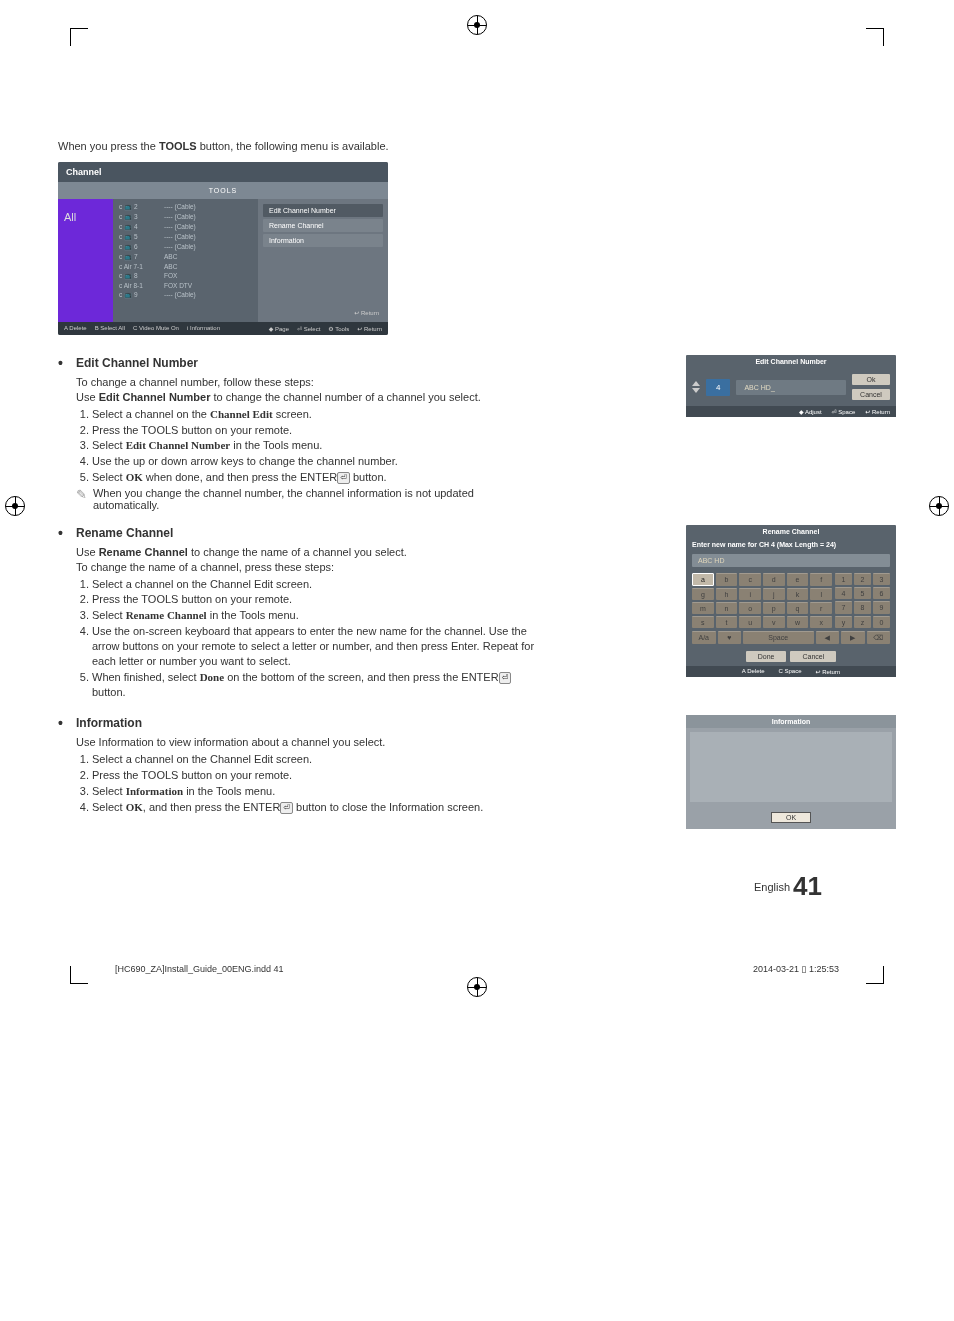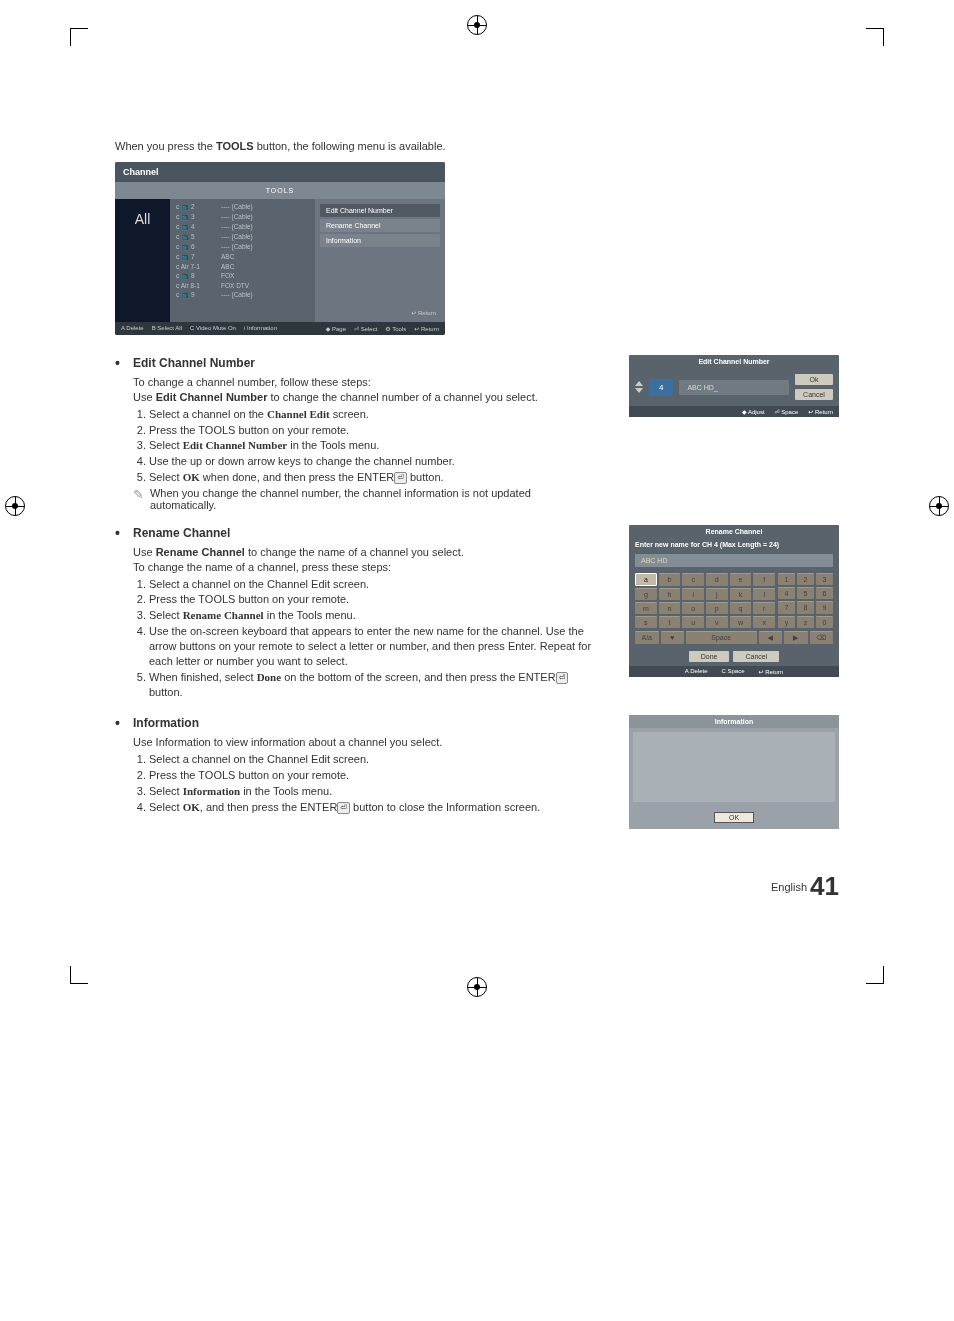--- a/index.html
+++ b/index.html
@@ -1,17 +1,17 @@
 <!DOCTYPE html>
 <html><head>
 <meta charset="utf-8">
 <style>
   * { box-sizing: border-box; }
   body { margin:0; padding:0; font-family: Arial, Helvetica, sans-serif; font-size:11px; color:#333; background:#fff; width:954px; }
-  .page { position:relative; width:954px; height:1012px; padding:0 115px; }
+  .page { position:relative; width:954px; height:1012px; padding:0 58px; }
   .crop { position:absolute; width:18px; height:18px; border:1px solid #000; }
   .crop.tl1 { top:28px; left:70px; border-right:none; border-bottom:none; }
   .crop.tr1 { top:28px; right:70px; border-left:none; border-bottom:none; }
   .crop.bl1 { bottom:28px; left:70px; border-right:none; border-top:none; }
   .crop.br1 { bottom:28px; right:70px; border-left:none; border-top:none; }
   .regmark { width:20px; height:20px; border:1px solid #000; border-radius:50%; position:relative; display:flex; align-items:center; justify-content:center; background:#fff; }
   .regmark:before { content:""; position:absolute; width:100%; height:1px; background:#000; }
   .regmark:after { content:""; position:absolute; height:100%; width:1px; background:#000; }
   .regmark .inner { width:6px; height:6px; background:#000; border-radius:50%; position:relative; z-index:2;}
   .reg-top { position:absolute; top:15px; left:50%; transform:translateX(-50%); }
@@ -19,21 +19,21 @@
   .reg-left { position:absolute; top:50%; left:5px; transform:translateY(-50%); }
   .reg-right { position:absolute; top:50%; right:5px; transform:translateY(-50%); }
   .content { padding-top:140px; }
   .intro { font-size:11px; margin-bottom:10px; }
   .intro b { font-weight:bold; }
   .screenshot { width:330px; background:#555e66; color:#d6dade; font-size:7px; border-radius:2px; overflow:hidden; margin-bottom:20px;}
   .screenshot .titlebar { display:flex;flex-direction:column; }
   .screenshot .titlebar .tleft { flex:1; background:#4a5560; padding:5px 8px; font-weight:bold; font-size:9px; color:#fff;}
   .screenshot .titlebar .tright { flex:1; background:#7d8893; text-align:center; padding:5px 8px; font-size:7px; color:#fff; letter-spacing:1px;}
   .screenshot .body { display:flex; }
-  .screenshot .leftcol { width:55px; background:#0f172a; padding:12px 6px; font-size:14px; color:#ddd;text-align:center;}
+  .screenshot .leftcol { width:55px; background:#6d28d9; padding:12px 6px; font-size:11px; color:#ddd;}
   .screenshot .midcol { flex:1; background:#5a646e; padding:3px 0;}
   .screenshot .midcol .row { display:flex; padding:1px 6px; font-size:6.5px; color:#b8c1c8;}
   .screenshot .midcol .row span:first-child { width:45px;}
   .screenshot .rightcol { width:130px; background:#6d7680; padding:3px;}
   .screenshot .rightcol .mitem { background:#7a838c; margin:2px; padding:3px 6px; font-size:7px; color:#fff; border-radius:1px;}
   .screenshot .rightcol .mitem.sel { background:#515a63;}
   .screenshot .rightcol .ret { text-align:right; padding:60px 6px 3px 6px; font-size:6px; color:#ccc;}
   .screenshot .toolbar { display:flex; background:#2f373e; padding:3px 6px; font-size:6px; color:#ccc; gap:8px;}
   .screenshot .toolbar .sp { flex:1;}
   .section { clear:both; margin-top:14px; margin-bottom:8px; overflow:hidden;}
@@ -74,21 +74,21 @@
   .kb2 .space { flex:3;}
   .kb3 { display:flex; gap:4px; justify-content:center; padding:4px;}
   .kb3 div { background:#cfcabf; color:#333; padding:2px 12px; font-size:7px; border-radius:1px;}
   .panel2 .pfoot { justify-content:center; gap:14px;}
   
   .panel3 { background:#9aa1a8; }
   .panel3 .ptitle { background:#8b949b; color:#fff;}
   .panel3 .blank { height:70px; background:#a9b0b6; margin:4px;}
   .panel3 .okrow { background:#9aa1a8; text-align:center; padding:6px;}
   .panel3 .okrow span { display:inline-block; border:1px solid #555; background:#eee8dc; color:#333; padding:1px 14px; font-size:7px;}
-  .pagefoot { position:absolute; bottom:110px; right:115px; font-size:11px; }
+  .pagefoot { position:absolute; bottom:110px; right:132px; font-size:11px; }
   .pagefoot b { font-size:26px; font-weight:bold; vertical-align:-4px;}
   .meta { position:absolute; bottom:38px; left:115px; right:115px; display:flex; justify-content:space-between; font-size:9px; color:#333;}
 </style>
 </head>
 <body>
 
 <div class="page">
   <div class="crop tl1"></div>
   <div class="crop tr1"></div>
   <div class="crop bl1"></div>
@@ -325,13 +325,17 @@
           <div class="blank"></div>
           <div class="okrow"><span>OK</span></div>
         </div>
       </div>
     </div>
   </div>
 
   <div class="pagefoot">
     <span>English</span> <b>41</b>
   </div>
+  <div class="meta">
+    <span>[HC690_ZA]Install_Guide_00ENG.indd   41</span>
+      <span>2014-03-21   ▯ 1:25:53</span>
+  </div>
 </div>
 
 </body></html>

